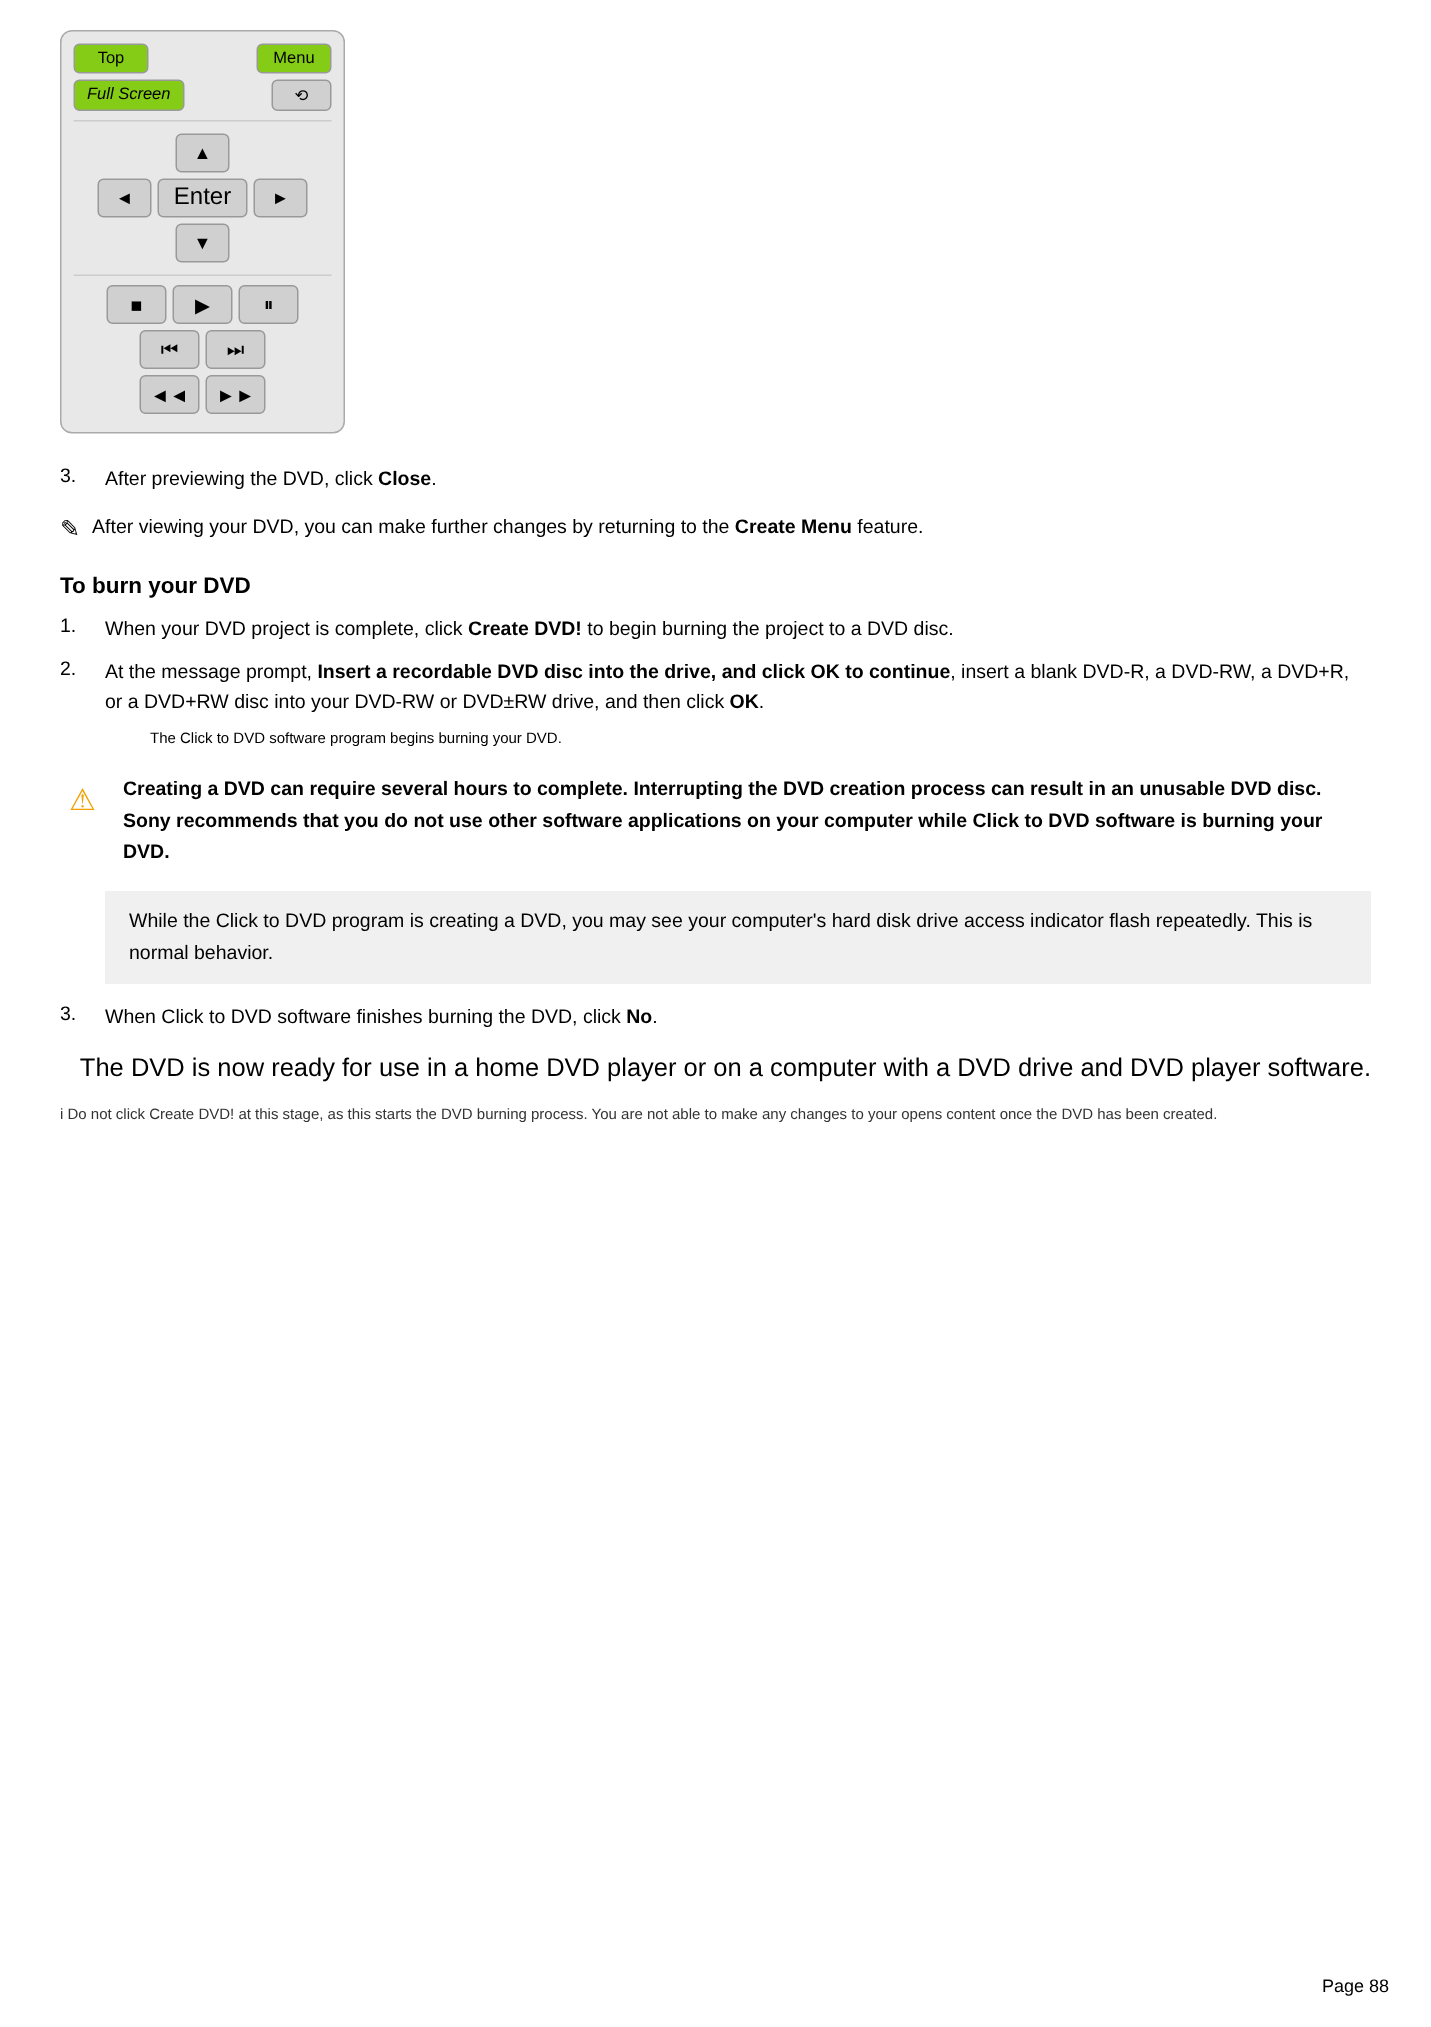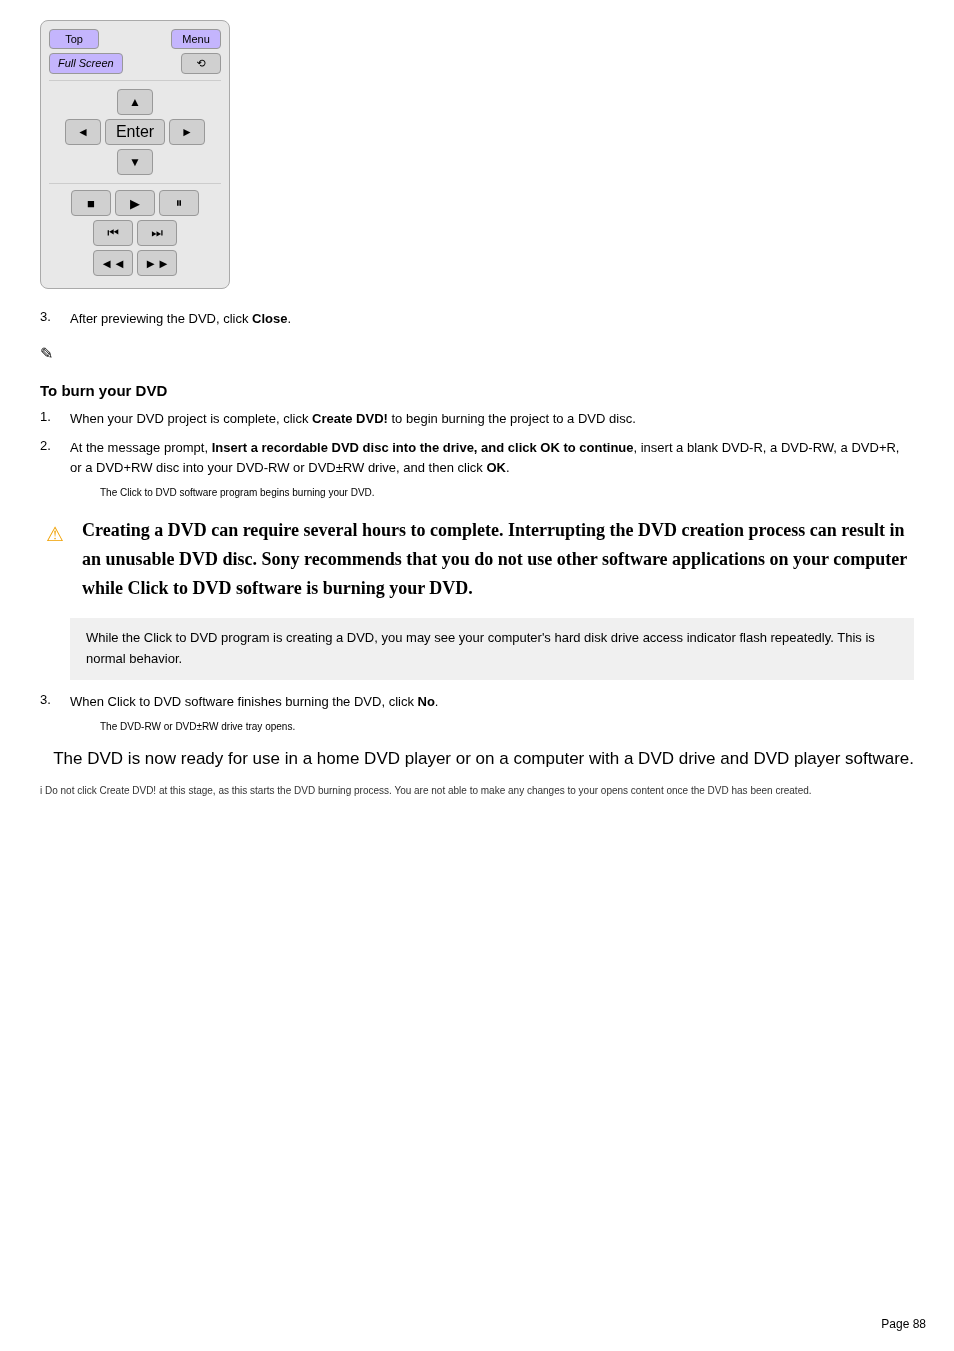--- a/index.html
+++ b/index.html
@@ -27,21 +27,21 @@
       margin-bottom: 20px;
     }
 
     .remote-row {
       display: flex;
       justify-content: space-between;
       margin-bottom: 4px;
     }
 
     .remote-btn {
-      background: #c4b5fd;
+      background: #84cc16;
       border: 1px solid #999;
       border-radius: 4px;
       padding: 3px 8px;
       font-size: 11px;
       cursor: pointer;
       text-align: center;
       min-width: 50px;
     }
 
     .remote-btn.wide {
@@ -180,23 +180,22 @@
     .warning-icon {
       font-size: 20px;
       margin-right: 12px;
       color: #f0a000;
       margin-top: 2px;
       min-width: 30px;
       text-align: center;
     }
 
     .warning-text {
-      font-size: 18px;
+      font-size: 13px;
       line-height: 1.6;
-      font-family: Liberation Serif, serif;
     }
 
     .info-block {
       background: #f0f0f0;
       border-left: none;
       padding: 10px 16px;
       margin: 12px 0 12px 30px;
       font-size: 13px;
       font-weight: normal;
       line-height: 1.6;
@@ -285,20 +284,23 @@
 
   <div class="step-item">
     <span class="step-number">3.</span>
     <span class="step-content">
       <span>After previewing the DVD, click </span><b>Close</b><span>.</span>
     </span>
   </div>
 
   <div class="note-block">
     <span class="note-icon">✎</span>
+    <span>
+      <span>After viewing your DVD, you can make further changes by returning to the </span><b>Create Menu</b><span> feature.</span>
+    </span>
   </div>
 
   <div class="section-heading">To burn your DVD</div>
 
   <div class="step-item">
     <span class="step-number">1.</span>
     <span class="step-content">
       <span>When your DVD project is complete, click </span><b>Create DVD!</b><span> to begin burning the project to a DVD disc.</span>
     </span>
   </div>
@@ -323,23 +325,20 @@
 
   <div class="info-block">
     <span>While the Click to DVD program is creating a DVD, you may see your computer's hard disk drive access indicator flash repeatedly. This is normal behavior.</span>
   </div>
 
   <div class="step-item">
     <span class="step-number">3.</span>
     <span class="step-content">
       <span>When Click to DVD software finishes burning the DVD, click </span><b>No</b><span>.</span>
 
-      <div class="sub-content">
-        <span>The DVD-RW or DVD±RW drive tray opens.</span>
-      </div>
     </span>
   </div>
 
   <div style="font-size:17px; line-height:1.5; margin-top: 12px; text-align: right;">The DVD is now ready for use in a home DVD player or on a computer with a DVD drive and DVD player software.</div>
 
   <div class="footnote">
     <span class="footnote-marker">i </span><span>Do not click Create DVD! at this stage, as this starts the DVD burning process. You are not able to make any changes to your opens content once the DVD has been created.</span>
   </div>
 
 </div>

